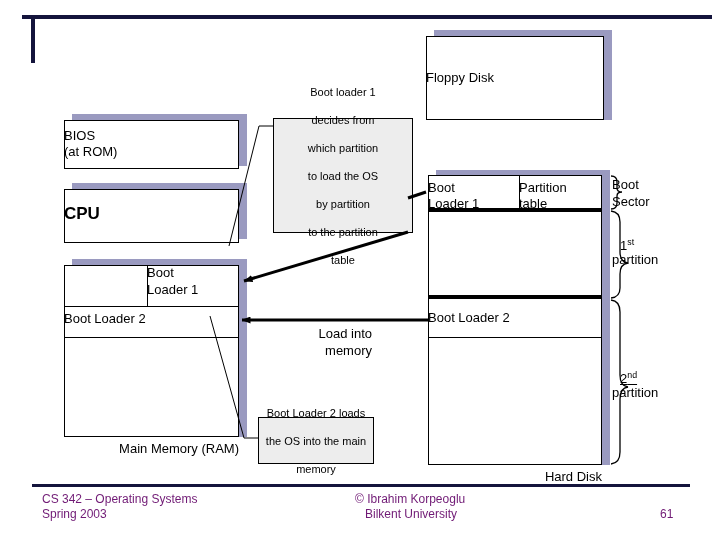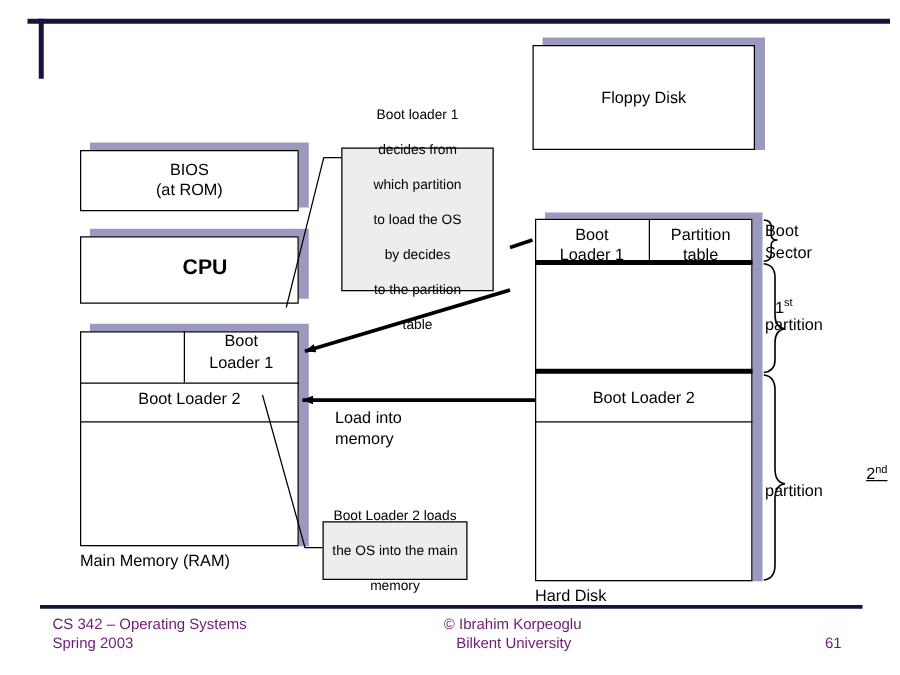--- a/index.html
+++ b/index.html
@@ -44,21 +44,21 @@
   }
   .shadow {
     position: absolute;
     background: #9a9ac0;
     z-index: 1;
   }
   .box-label {
     position: absolute;
     width: 100%;
     left: 0;
-    text-align: center;
+    text-align: left;
     color: #000000;
     font-size: 13px;
     line-height: 16px;
     z-index: 4;
   }
   
   .callout {
     position: absolute;
     box-sizing: border-box;
     background: #ededed;
@@ -72,21 +72,21 @@
     justify-content: center;
     z-index: 6;
   }
   .callout span { display: block; width: 100%; }
   
   .caption {
     position: absolute;
     color: #000000;
     font-size: 13px;
     line-height: 16px;
-    text-align: left;
+    text-align: right;
     z-index: 5;
   }
   
   .div-thin {
     position: absolute;
     background: #000000;
     height: 1px;
     z-index: 4;
   }
   .div-vert {
@@ -176,25 +176,25 @@
   <div class="box-label" style="left:519px; top:196px; width:83px;">table</div>
   <div class="box-label" style="left:428px; top:310px; width:174px;">Boot Loader 2</div>
   <div class="caption" style="left:428px; top:469px; width:174px;">Hard Disk</div>
 
   <div class="caption" style="left:612px; top:177px; width:86px; text-align:left;">Boot</div>
   <div class="caption" style="left:612px; top:194px; width:86px; text-align:left;">Sector</div>
 
   <div class="caption" style="left:620px; top:234px; width:90px; text-align:left;"><span>1</span><sup>st</sup></div>
   <div class="caption" style="left:612px; top:252px; width:98px; text-align:left;">partition</div>
 
-  <div class="caption" style="left:620px; top:367px; width:90px; text-align:right;text-decoration:underline;"><span>2</span><sup>nd</sup></div>
+  <div class="caption" style="left:620px; top:367px; width:90px; text-align:left;text-decoration:underline;"><span>2</span><sup>nd</sup></div>
   <div class="caption" style="left:612px; top:385px; width:98px; text-align:left;">partition</div>
 
-  <div class="callout" style="left:273px; top:118px; width:122px; height:115px;">
-    <span id="cb1"><span>Boot loader 1</span><br><span>decides from</span><br><span>which partition</span><br><span>to load the OS</span><br><span>by decides</span><br><span>to the partition</span><br><span>table</span></span>
+  <div class="callout" style="left:273px; top:118px; width:140px; height:115px;">
+    <span id="cb1"><span>Boot loader 1</span><br><span>decides from</span><br><span>which partition</span><br><span>to load the OS</span><br><span>by partition</span><br><span>to the partition</span><br><span>table</span></span>
   </div>
 
   <div class="callout" style="left:258px; top:417px; width:116px; height:47px;">
     <span id="cb2"><span>Boot Loader 2 loads</span><br><span>the OS into the main</span><br><span>memory</span></span>
   </div>
 
   <div class="caption" style="left:268px; top:326px; width:104px;">Load into</div>
   <div class="caption" style="left:268px; top:343px; width:104px;">memory</div>
 
   <svg class="overlay" viewBox="0 0 720 540">

